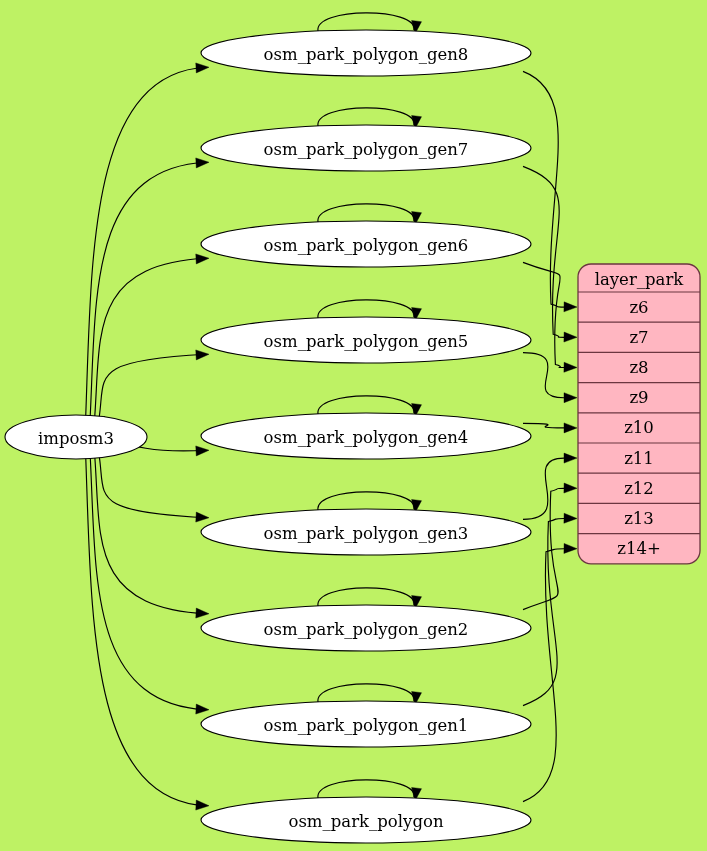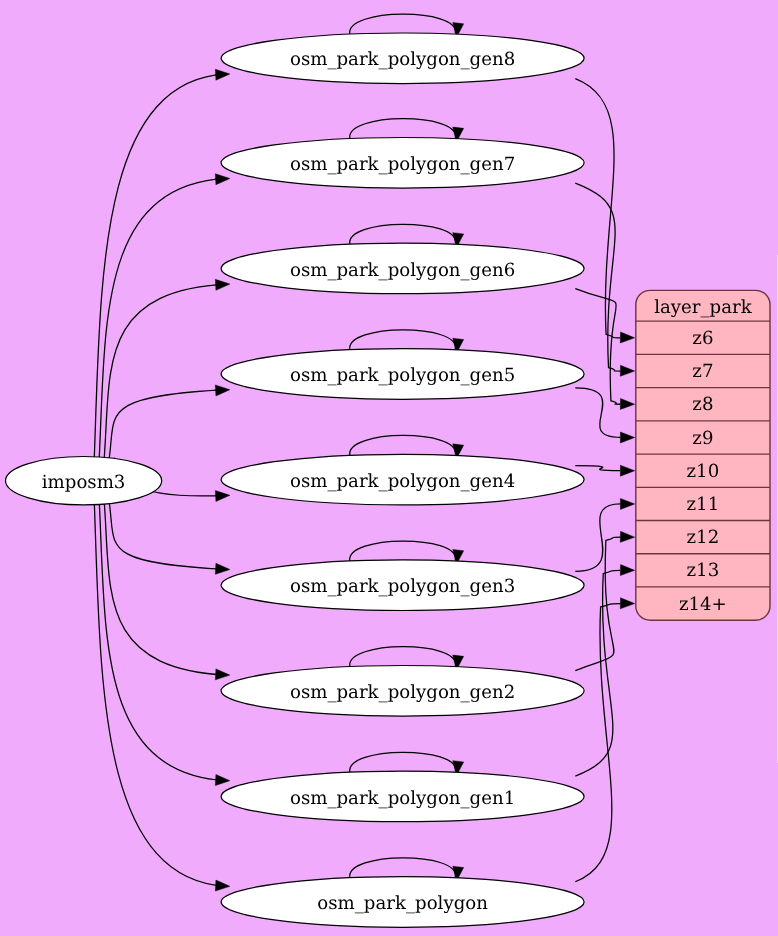--- a/index.html
+++ b/index.html
@@ -4,21 +4,21 @@
 <style>
   html, body {
     margin: 0;
     padding: 0;
     background: #ffffff;
   }
   #canvas {
     position: relative;
     width: 707px;
     height: 851px;
-    background: #f0abfc;
+    background: #bef264;
     overflow: hidden;
     font-family: "DejaVu Serif", "Liberation Serif", serif;
   }
   svg#graph {
     position: absolute;
     top: 0;
     left: 0;
     width: 707px;
     height: 851px;
   }

